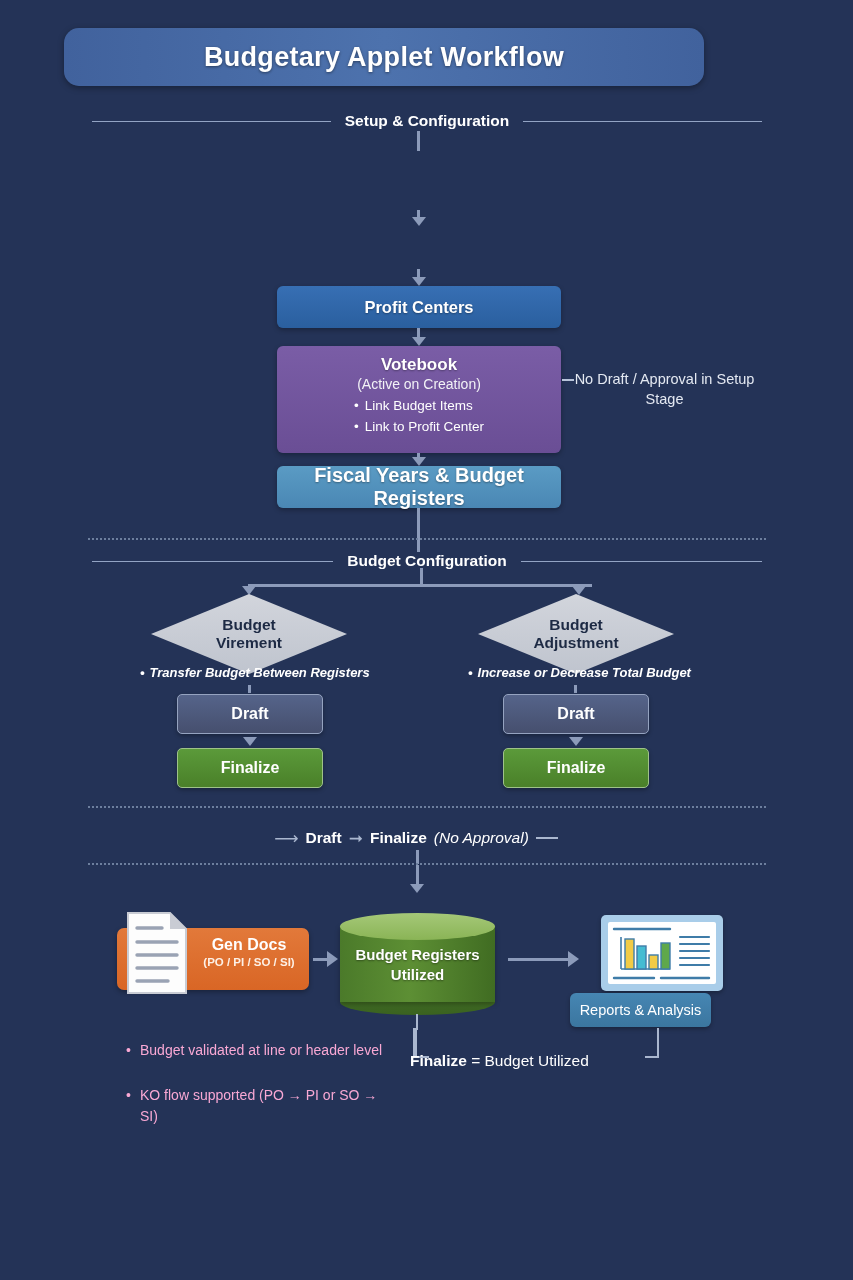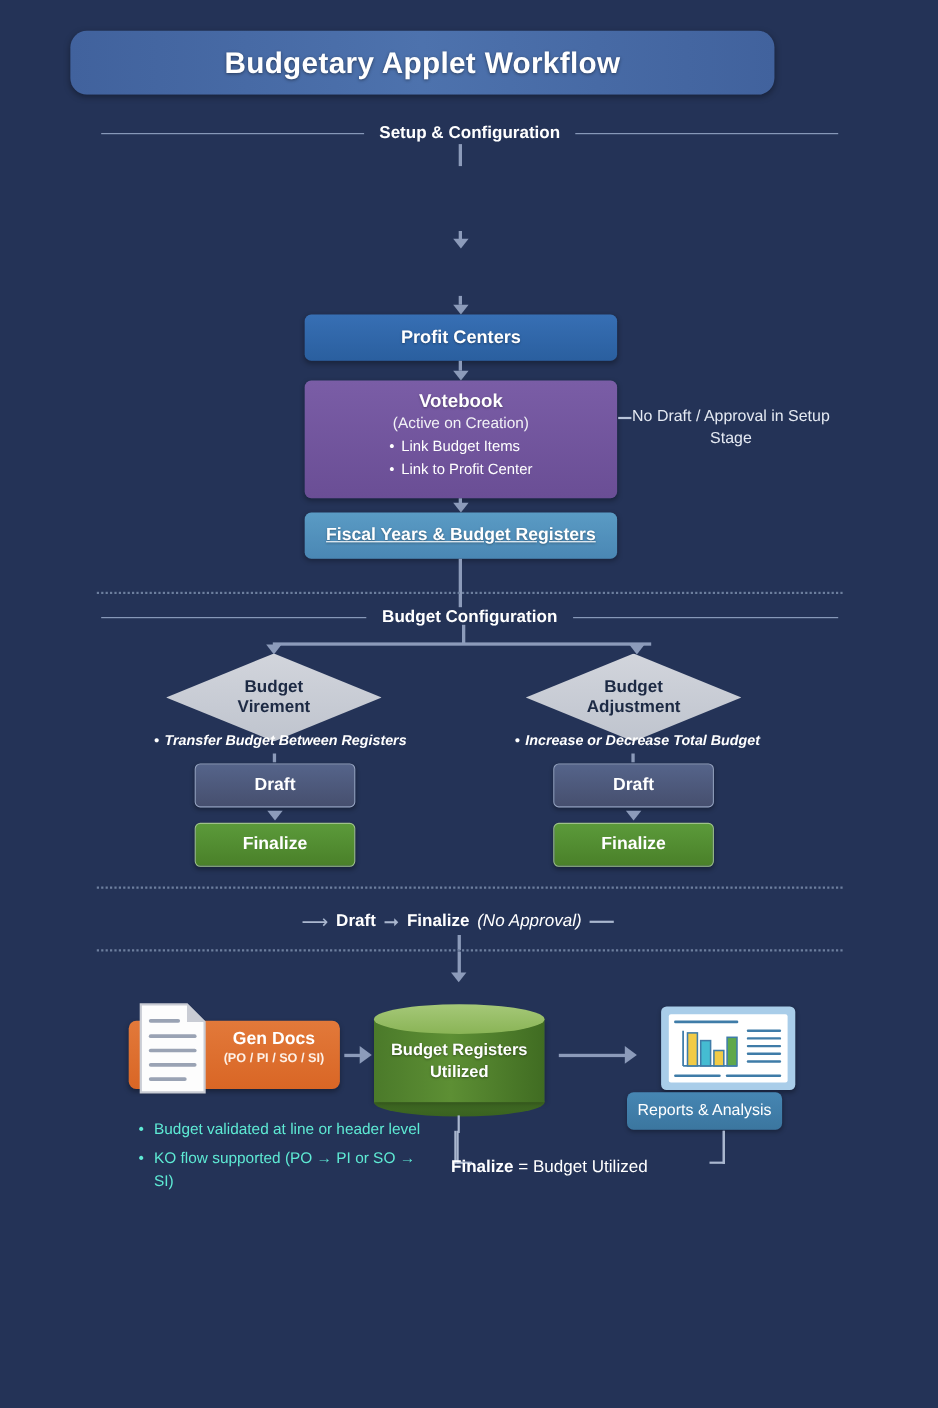--- a/index.html
+++ b/index.html
@@ -106,21 +106,21 @@
   .n-categories .node-title { font-size: 16.5px; }
 
   .n-profit { left: 277px; top: 286px; width: 284px; height: 42px; background: linear-gradient(180deg,#376fb4,#2a5f9f); }
   .n-profit .node-title { font-size: 16.5px; }
 
   .n-votebook { left: 277px; top: 346px; width: 284px; height: 107px; background: linear-gradient(180deg,#7a5da6,#6a4e95); justify-content: flex-start; padding-top: 9px; }
   .n-votebook .node-title { font-size: 17px; }
   .n-votebook .node-sub   { font-size: 14px; margin-top: 1px; }
 
   .n-fiscal { left: 277px; top: 466px; width: 284px; height: 42px; background: linear-gradient(180deg,#5a9bc4,#4a87b4); }
-  .n-fiscal .node-title { font-size: 16px; text-decoration: underline; }
+  .n-fiscal .node-title { font-size: 20px; }
 
   
   .side-note {
     position: absolute;
     left: 572px;
     top: 370px;
     width: 185px;
     font-size: 14.5px;
     color: #e4e9f2;
     line-height: 1.35;
@@ -353,25 +353,26 @@
   
   .bottom-notes {
     position: absolute;
     left: 126px;
     top: 1016px;
     width: 260px;
     list-style: none;
   }
   .bottom-notes li {
     font-size: 14px;
-    color: #5eead4;
+    color: #f9a8d4;
     line-height: 1.5;
     margin-bottom: 5px;
     padding-left: 14px;
     position: relative;
+    margin-top: 24px;
   }
   .bottom-notes li::before {
     content: "\2022";
     position: absolute;
     left: 0;
   }
 
   
   .util-note {
     position: absolute;

